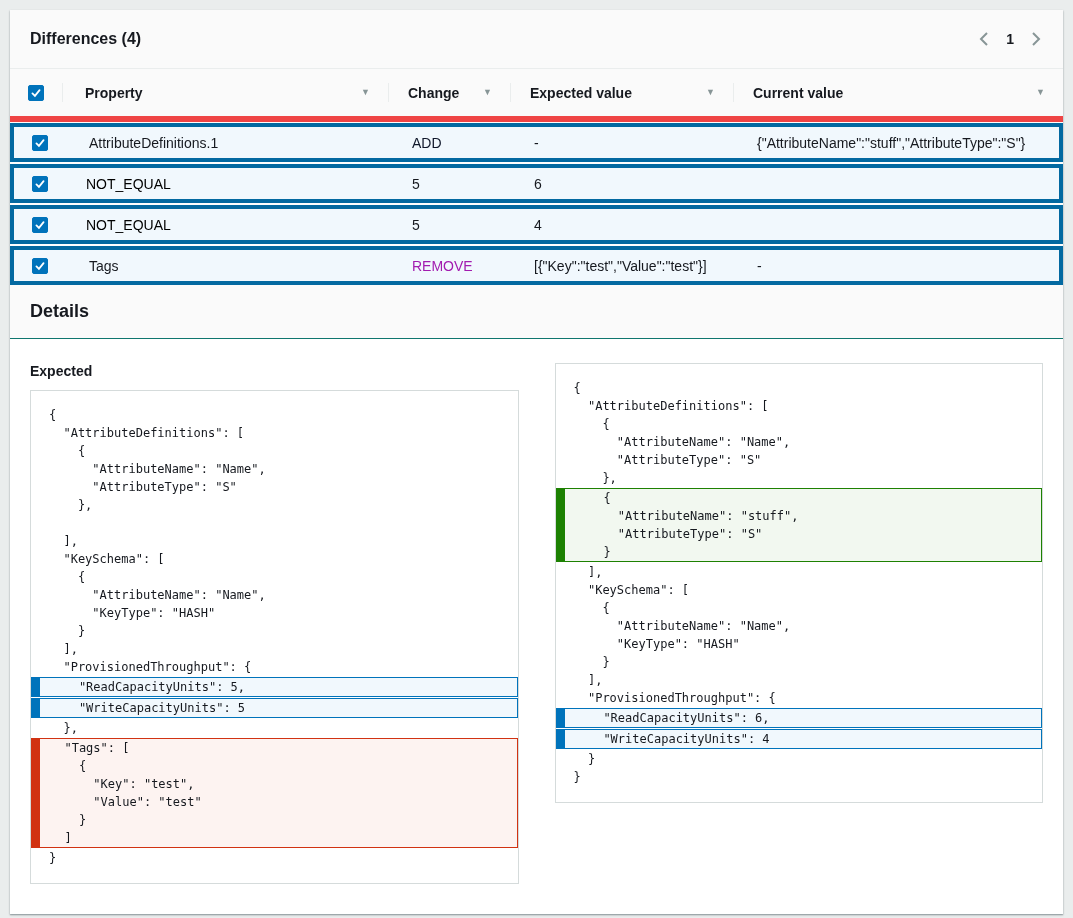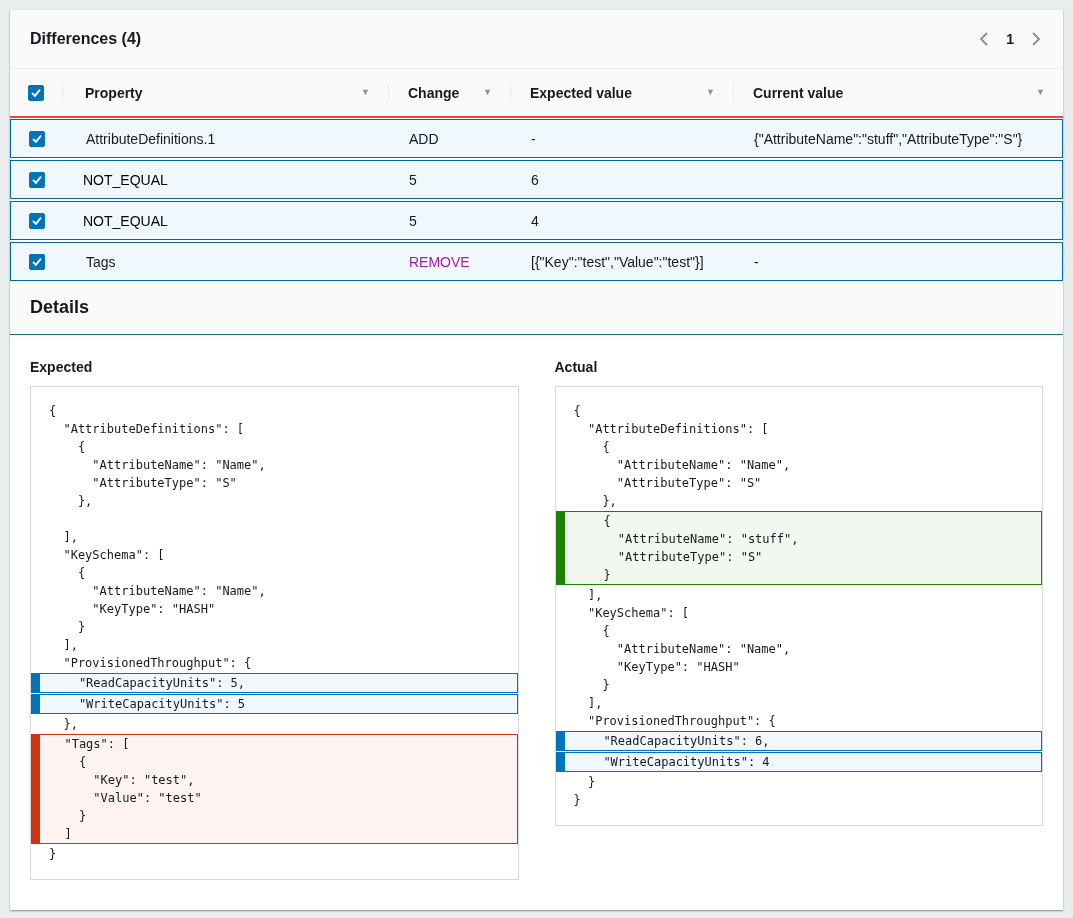--- a/index.html
+++ b/index.html
@@ -28,21 +28,21 @@
   }
   .card-title{font-size:16px;font-weight:700;color:#16191f;}
   .pager{display:flex;align-items:center;gap:16px;}
   .pager-btn{background:none;border:none;padding:2px;cursor:pointer;display:flex;align-items:center;}
   .pager-num{font-size:14px;font-weight:700;color:#16191f;}
   
   .grid-cols{display:grid;grid-template-columns:52px 326px 122px 223px 1fr;}
   .thead{
     background:#fafafa;
     height:47px;
-    border-bottom:2px solid #ef4444;
+    border-bottom:6px solid #ef4444;
     align-items:center;
   }
   .th{
     position:relative;height:100%;
     display:flex;align-items:center;justify-content:space-between;
     padding:0 18px 0 20px;box-sizing:border-box;
     font-size:14px;font-weight:700;color:#16191f;
   }
   .th.prop{padding-left:23px;}
   .th::before{
@@ -52,21 +52,21 @@
   .cb-cell{display:flex;align-items:center;padding-left:18px;box-sizing:border-box;}
   .checkbox{
     width:16px;height:16px;border-radius:2px;background:#0073bb;border:1px solid #0073bb;
     display:inline-flex;align-items:center;justify-content:center;box-sizing:border-box;
     cursor:pointer;flex:none;
   }
   .rows-wrap{background:#fff;padding-bottom:0;}
   .trow{
     height:39px;
     background:#f1f8fd;
-    border:1px solid #0369a1;
+    border:4px solid #0369a1;
     box-sizing:border-box;
     margin-top:2px;
     align-items:center;
     cursor:pointer;
   }
   .trow:first-child{margin-top:1px;}
   .cell{
     font-size:14px;color:#16191f;
     padding:0 18px 0 20px;
     white-space:nowrap;overflow:hidden;text-overflow:ellipsis;
@@ -252,21 +252,20 @@
             <div class="code-line">    {</div>
             <div class="code-line">      "Key": "test",</div>
             <div class="code-line">      "Value": "test"</div>
             <div class="code-line">    }</div>
             <div class="code-line">  ]</div>
           </div>
           <div class="code-line">}</div>
         </div>
     </div>
     <div class="panel">
-      <div class="panel-label">Actual</div>
       <div class="code-box" id="actual-code">
           <div class="code-line">{</div>
           <div class="code-line">  "AttributeDefinitions": [</div>
           <div class="code-line">    {</div>
           <div class="code-line">      "AttributeName": "Name",</div>
           <div class="code-line">      "AttributeType": "S"</div>
           <div class="code-line">    },</div>
           <div class="hl add">
             <span class="bar"></span>
             <div class="code-line">    {</div>

